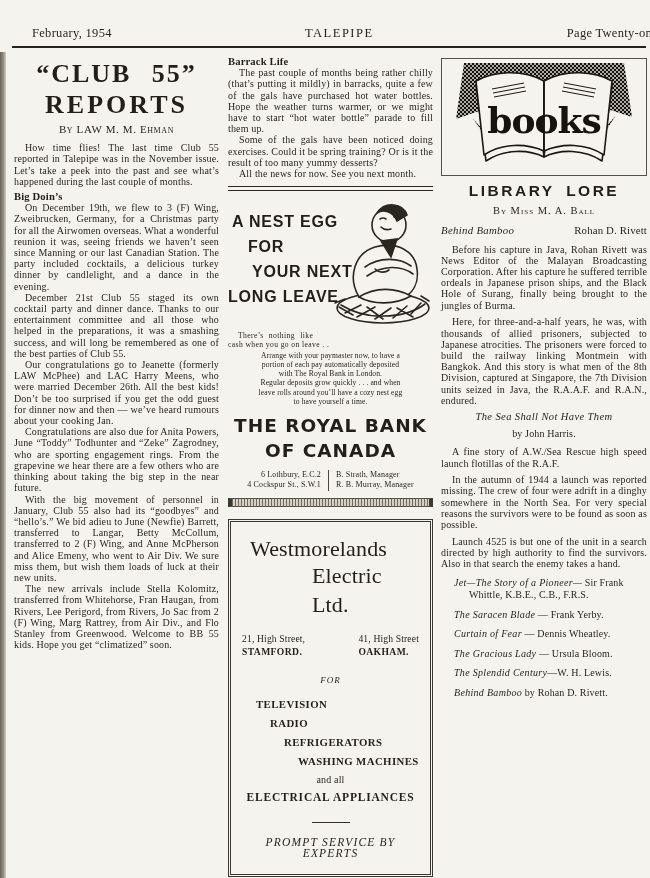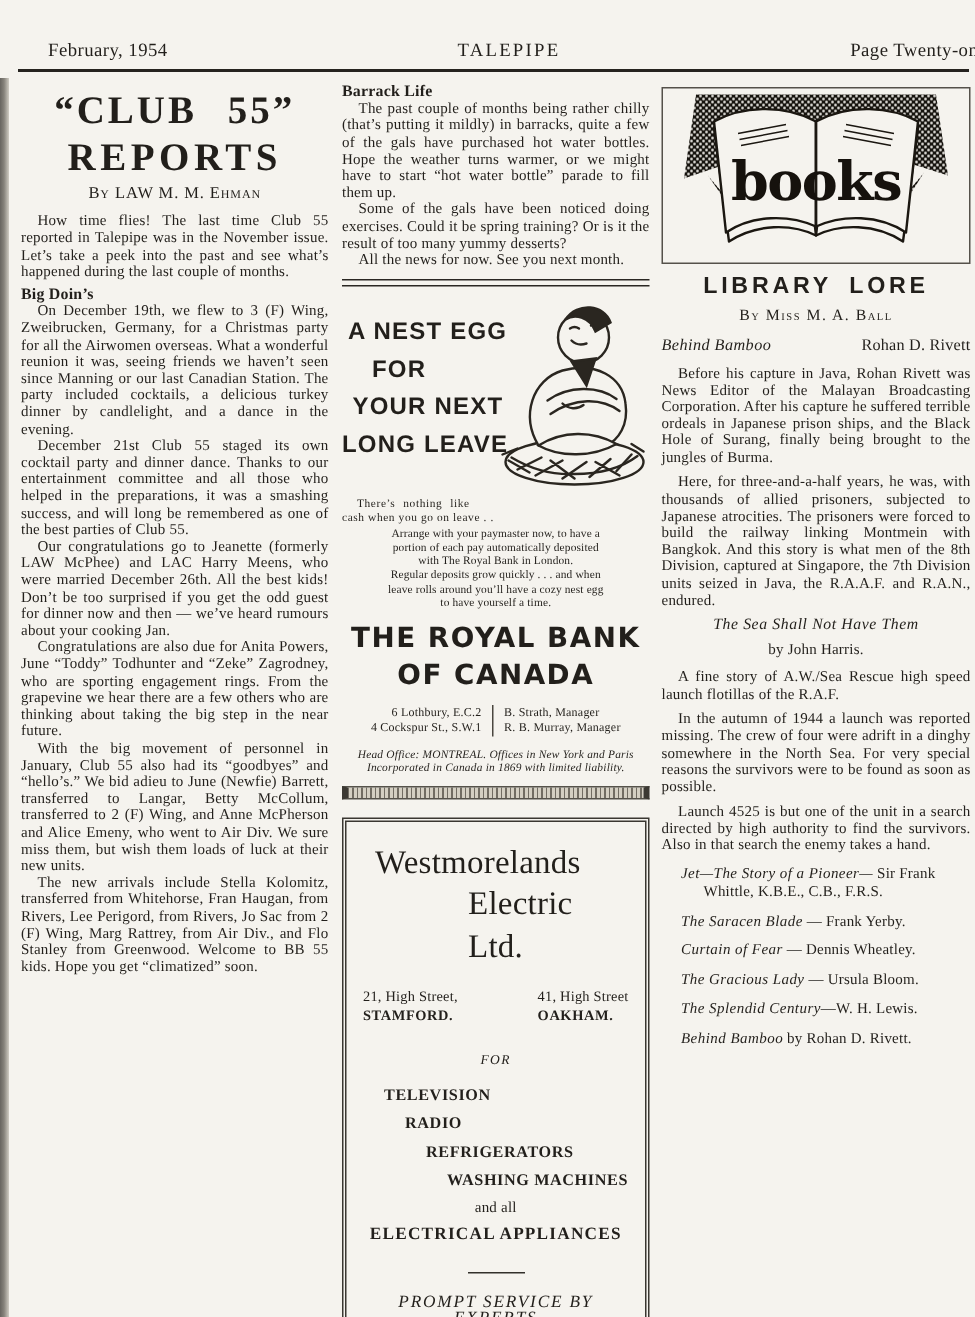--- a/index.html
+++ b/index.html
@@ -28,21 +28,21 @@
   
   .headline{font-size:26px;font-weight:bold;text-align:center;line-height:31px;
     letter-spacing:2px;word-spacing:12px;margin-top:2px;}
   .headline2{font-size:26px;font-weight:bold;text-align:center;line-height:31px;letter-spacing:3px;}
   .byline{text-align:center;font-variant:small-caps;font-size:11px;letter-spacing:.6px;margin:4px 0 7px;}
   
   .double-rule{border-top:1px solid #2a2723;border-bottom:1px solid #2a2723;height:2.5px;margin:7px 0 6px;}
   .rbc-top{position:relative;height:134px;}
   .rbc-headline{position:absolute;left:0;top:12px;font-family:"Liberation Sans",sans-serif;
     font-weight:bold;font-size:16px;line-height:25px;letter-spacing:.8px;text-align:left;}
-  .hl-1{padding-left:4px;} .hl-2{padding-left:20px;} .hl-3{padding-left:7px;} .hl-4{padding-left:0;}
+  .hl-1{padding-left:4px;} .hl-2{padding-left:20px;} .hl-3{padding-left:7px;margin-left:17px;} .hl-4{padding-left:0;}
   .rbc-cartoon{position:absolute;right:0;top:-2px;width:102px;height:134px;}
   .rbc-teaser{font-size:7.6px;line-height:9px;text-align:left;letter-spacing:.4px;}
   .rbc-teaser .t1{padding-left:10px;word-spacing:3px;}
   .rbc-body{font-size:7.6px;line-height:9.2px;text-align:center;letter-spacing:.1px;margin-top:2px;}
   .rbc-name{font-family:"DejaVu Sans",sans-serif;font-weight:bold;font-size:18.5px;line-height:25px;
     text-align:center;letter-spacing:1px;margin-top:7px;}
   .rbc-branches{display:flex;justify-content:center;font-size:8px;line-height:10.5px;margin-top:7px;
     text-align:left;}
   .rbc-branches .bl{text-align:right;padding-right:7px;}
   .rbc-branches .br{border-left:1px solid #4a463f;padding-left:7px;}
@@ -166,24 +166,20 @@
       <div class="rbc-branches">
         <div class="bl">
           <div>6 Lothbury, E.C.2</div>
           <div>4 Cockspur St., S.W.1</div>
         </div>
         <div class="br">
           <div>B. Strath, Manager</div>
           <div>R. B. Murray, Manager</div>
         </div>
       </div>
-      <div class="rbc-footer">
-        <div>Head Office: MONTREAL.   Offices in New York and Paris</div>
-        <div>Incorporated in Canada in 1869 with limited liability.</div>
-      </div>
       <div class="halftone-bar"></div>
     </div>
 
     <div class="west-box">
       <div class="west-name1">Westmorelands</div>
       <div class="west-name2">Electric Ltd.</div>
       <div class="west-addr">
         <div>
           <div>21, High Street,</div>
           <div class="a2">STAMFORD.</div>

